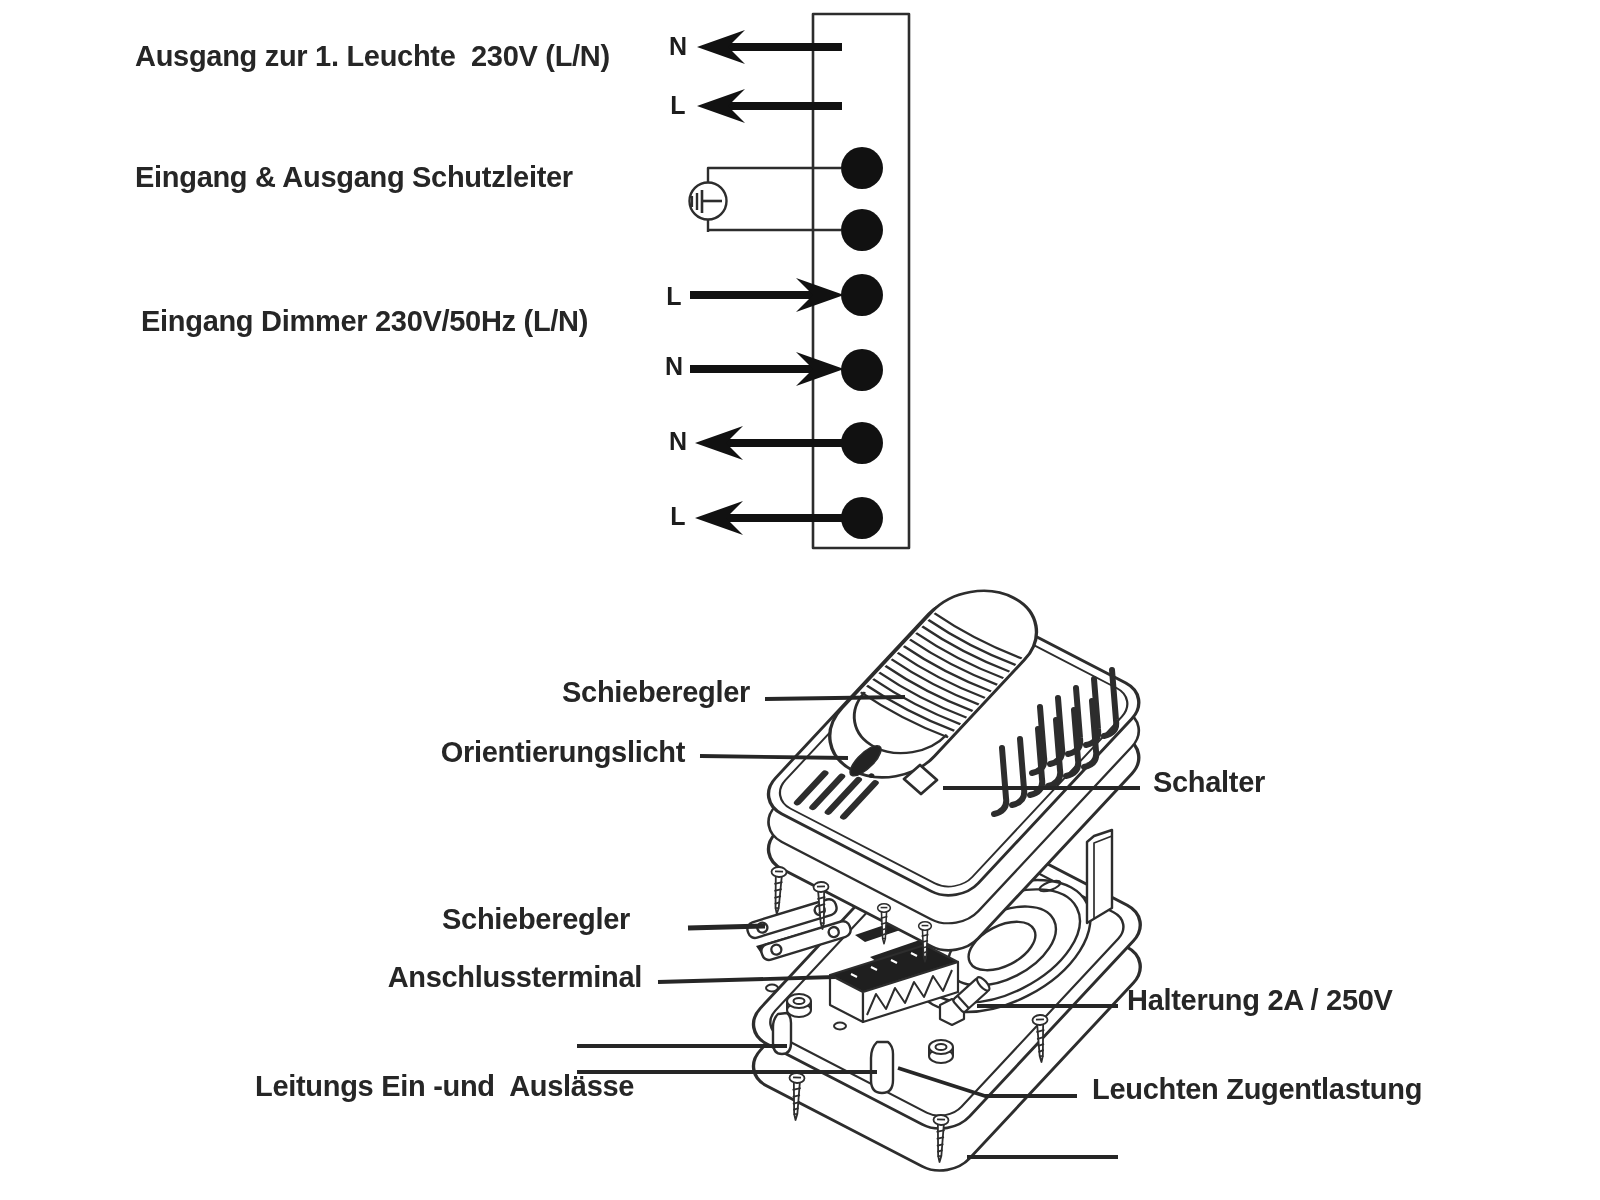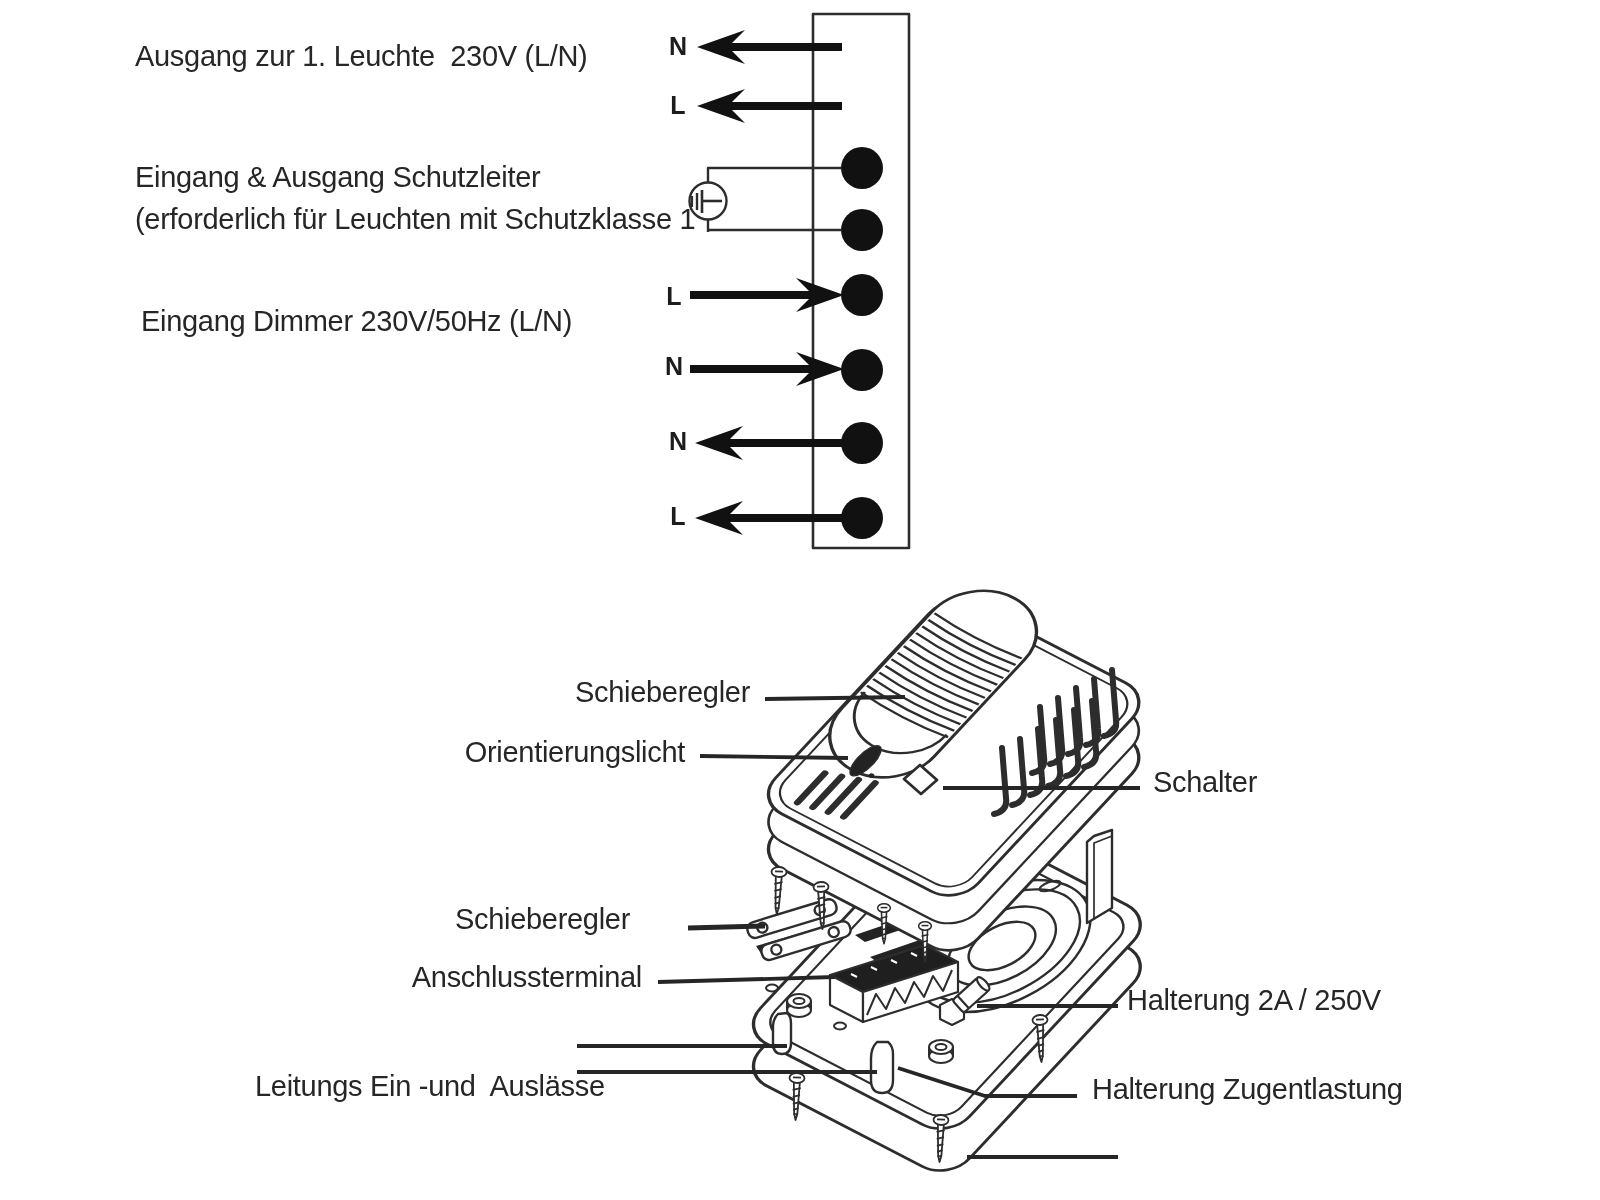--- a/index.html
+++ b/index.html
@@ -1,19 +1,19 @@
 <!DOCTYPE html>
 <html><head>
 <meta charset="utf-8">
 <style>
   html,body{margin:0;padding:0;background:#ffffff;}
   body{width:1600px;height:1200px;position:relative;font-family:"Liberation Sans",sans-serif;}
   .stage{position:absolute;left:0;top:0;width:1600px;height:1200px;overflow:hidden;background:#fff;}
   .artwork{position:absolute;left:0;top:0;width:1600px;height:1200px;}
-  .lbl{position:absolute;font-size:29px;line-height:1;color:#262626;white-space:pre;letter-spacing:-0.3px;}
+  .lbl{position:absolute;font-size:29px;line-height:1;color:#262626;white-space:pre;letter-spacing:-0.3px;font-weight:bold;}
   .lbl.r{text-align:left;}
   .tletter{position:absolute;width:28px;text-align:center;font-size:25px;font-weight:600;line-height:1;color:#1d1d1d;}
 </style>
 </head>
 <body>
 
 <div class="stage">
 
   <svg class="artwork" viewBox="0 0 1600 1200" fill="none" stroke-linejoin="round">
 
@@ -235,32 +235,31 @@
         <path d="M577,1072 L877,1072"></path>
         <path d="M977,1006 L1118,1006"></path>
         <path d="M898,1068 L985,1096 L1077,1096"></path>
         <path d="M967,1157 L1118,1157"></path>
       </g>
     </g>
   </svg>
 
   <div class="lbl" style="left:135px;top:42px">Ausgang zur 1. Leuchte  230V (L/N)</div>
   <div class="lbl" style="left:135px;top:163px">Eingang &amp; Ausgang Schutzleiter</div>
-  <div class="lbl" style="left:135px;top:205px">(erforderlich für Leuchten mit Schutzklasse 1</div>
   <div class="lbl" style="left:141px;top:307px">Eingang Dimmer 230V/50Hz (L/N)</div>
 
   <div class="tletter" style="left:664px;top:34px">N</div>
   <div class="tletter" style="left:664px;top:93px">L</div>
   <div class="tletter" style="left:660px;top:284px">L</div>
   <div class="tletter" style="left:660px;top:354px">N</div>
   <div class="tletter" style="left:664px;top:429px">N</div>
   <div class="tletter" style="left:664px;top:504px">L</div>
 
   <div class="lbl r" style="right:850px;top:678px">Schieberegler</div>
   <div class="lbl r" style="right:915px;top:738px">Orientierungslicht</div>
   <div class="lbl" style="left:1153px;top:768px">Schalter</div>
   <div class="lbl r" style="right:970px;top:905px">Schieberegler</div>
   <div class="lbl r" style="right:958px;top:963px">Anschlussterminal</div>
   <div class="lbl" style="left:255px;top:1072px">Leitungs Ein -und  Auslässe</div>
   <div class="lbl" style="left:1127px;top:986px">Halterung 2A / 250V</div>
-  <div class="lbl" style="left:1092px;top:1075px">Halterung Zugentlastung</div>
+  <div class="lbl" style="left:1092px;top:1075px">Leuchten Zugentlastung</div>
 
 </div>
 
 </body></html>

